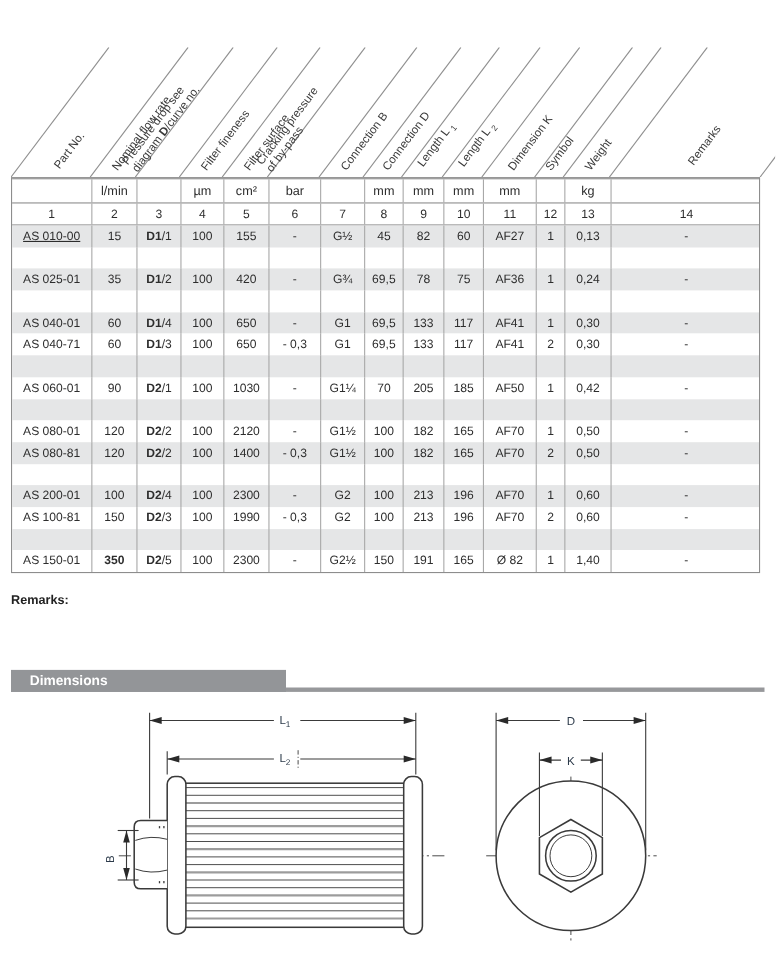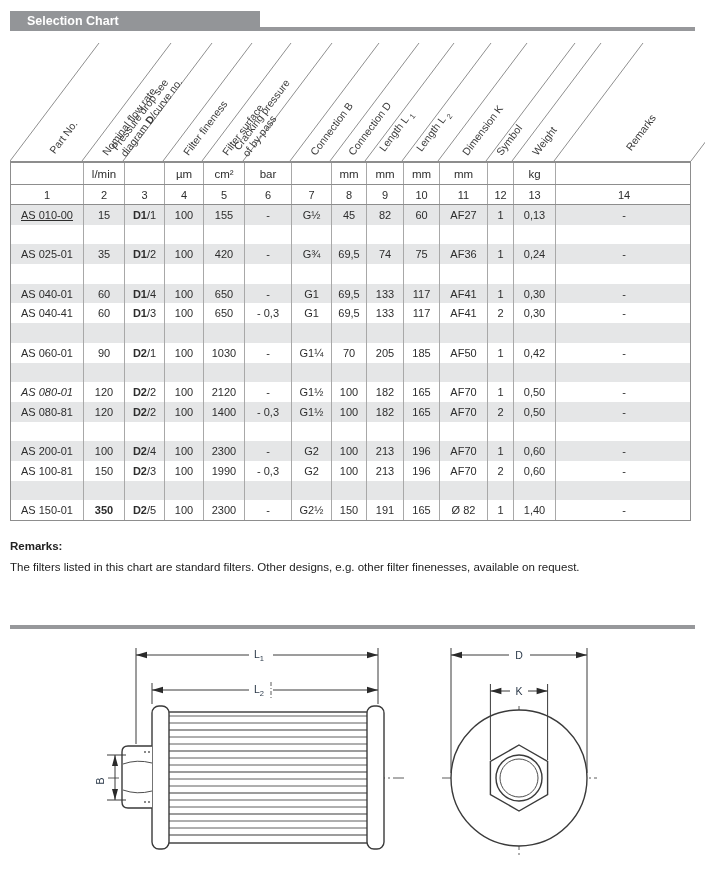--- a/index.html
+++ b/index.html
@@ -41,24 +41,20 @@
   .cl{stroke:#4a4a4a;stroke-width:0.9;stroke-dasharray:11 3 2 3;}
   .arr{fill:#2a2a2a;stroke:none;}
   .dlabel{font-family:"Liberation Sans", sans-serif;font-size:10.5px;fill:#2c3a4a;}
   .dsub{font-size:7.5px;}
 </style>
 </head>
 <body>
 
 <div class="page">
 
-  <div class="secbar" style="top:11px;">
-    <div class="underline"></div>
-    <div class="box">Selection Chart</div>
-  </div>
 
   <div class="tablewrap">
     <div class="dhead" id="dhead">
       <svg id="dheadsvg" width="695" height="118">
           <line x1="0" y1="118" x2="89" y2="0" stroke="#8f8f8f" stroke-width="1"></line>
           <line x1="72" y1="118" x2="161" y2="0" stroke="#8f8f8f" stroke-width="1"></line>
           <line x1="113" y1="118" x2="202" y2="0" stroke="#8f8f8f" stroke-width="1"></line>
           <line x1="153" y1="118" x2="242" y2="0" stroke="#8f8f8f" stroke-width="1"></line>
           <line x1="192" y1="118" x2="281" y2="0" stroke="#8f8f8f" stroke-width="1"></line>
           <line x1="233" y1="118" x2="322" y2="0" stroke="#8f8f8f" stroke-width="1"></line>
@@ -185,21 +181,21 @@
           </div>
           <div class="trow brow shaded">
             <div class="c" style="width: 72px; flex: 0 0 auto;">AS 025-01</div>
             <div class="c" style="width: 41px; flex: 0 0 auto;">35</div>
             <div class="c" style="width: 40px; flex: 0 0 auto;"><b>D1</b>/2</div>
             <div class="c" style="width: 39px; flex: 0 0 auto;">100</div>
             <div class="c" style="width: 41px; flex: 0 0 auto;">420</div>
             <div class="c" style="width: 47px; flex: 0 0 auto;">-</div>
             <div class="c" style="width: 40px; flex: 0 0 auto;">G¾</div>
             <div class="c" style="width: 35px; flex: 0 0 auto;">69,5</div>
-            <div class="c" style="width: 37px; flex: 0 0 auto;">74</div>
+            <div class="c" style="width: 37px; flex: 0 0 auto;">78</div>
             <div class="c" style="width: 36px; flex: 0 0 auto;">75</div>
             <div class="c" style="width: 48px; flex: 0 0 auto;">AF36</div>
             <div class="c" style="width: 26px; flex: 0 0 auto;">1</div>
             <div class="c" style="width: 42px; flex: 0 0 auto;">0,24</div>
             <div class="c" style="width: 137px; flex: 0 0 auto;">-</div>
           </div>
           <div class="trow brow">
             <div class="c" style="width: 72px; flex: 0 0 auto;"></div>
             <div class="c" style="width: 41px; flex: 0 0 auto;"></div>
             <div class="c" style="width: 40px; flex: 0 0 auto;"></div>
@@ -225,21 +221,21 @@
             <div class="c" style="width: 40px; flex: 0 0 auto;">G1</div>
             <div class="c" style="width: 35px; flex: 0 0 auto;">69,5</div>
             <div class="c" style="width: 37px; flex: 0 0 auto;">133</div>
             <div class="c" style="width: 36px; flex: 0 0 auto;">117</div>
             <div class="c" style="width: 48px; flex: 0 0 auto;">AF41</div>
             <div class="c" style="width: 26px; flex: 0 0 auto;">1</div>
             <div class="c" style="width: 42px; flex: 0 0 auto;">0,30</div>
             <div class="c" style="width: 137px; flex: 0 0 auto;">-</div>
           </div>
           <div class="trow brow">
-            <div class="c" style="width: 72px; flex: 0 0 auto;">AS 040-41</div>
+            <div class="c" style="width: 72px; flex: 0 0 auto;">AS 040-71</div>
             <div class="c" style="width: 41px; flex: 0 0 auto;">60</div>
             <div class="c" style="width: 40px; flex: 0 0 auto;"><b>D1</b>/3</div>
             <div class="c" style="width: 39px; flex: 0 0 auto;">100</div>
             <div class="c" style="width: 41px; flex: 0 0 auto;">650</div>
             <div class="c" style="width: 47px; flex: 0 0 auto;">- 0,3</div>
             <div class="c" style="width: 40px; flex: 0 0 auto;">G1</div>
             <div class="c" style="width: 35px; flex: 0 0 auto;">69,5</div>
             <div class="c" style="width: 37px; flex: 0 0 auto;">133</div>
             <div class="c" style="width: 36px; flex: 0 0 auto;">117</div>
             <div class="c" style="width: 48px; flex: 0 0 auto;">AF41</div>
@@ -289,21 +285,21 @@
             <div class="c" style="width: 40px; flex: 0 0 auto;"></div>
             <div class="c" style="width: 35px; flex: 0 0 auto;"></div>
             <div class="c" style="width: 37px; flex: 0 0 auto;"></div>
             <div class="c" style="width: 36px; flex: 0 0 auto;"></div>
             <div class="c" style="width: 48px; flex: 0 0 auto;"></div>
             <div class="c" style="width: 26px; flex: 0 0 auto;"></div>
             <div class="c" style="width: 42px; flex: 0 0 auto;"></div>
             <div class="c" style="width: 137px; flex: 0 0 auto;"></div>
           </div>
           <div class="trow brow">
-            <div class="c" style="width: 72px; flex: 0 0 auto; font-style: italic;">AS 080-01</div>
+            <div class="c" style="width: 72px; flex: 0 0 auto;">AS 080-01</div>
             <div class="c" style="width: 41px; flex: 0 0 auto;">120</div>
             <div class="c" style="width: 40px; flex: 0 0 auto;"><b>D2</b>/2</div>
             <div class="c" style="width: 39px; flex: 0 0 auto;">100</div>
             <div class="c" style="width: 41px; flex: 0 0 auto;">2120</div>
             <div class="c" style="width: 47px; flex: 0 0 auto;">-</div>
             <div class="c" style="width: 40px; flex: 0 0 auto;">G1½</div>
             <div class="c" style="width: 35px; flex: 0 0 auto;">100</div>
             <div class="c" style="width: 37px; flex: 0 0 auto;">182</div>
             <div class="c" style="width: 36px; flex: 0 0 auto;">165</div>
             <div class="c" style="width: 48px; flex: 0 0 auto;">AF70</div>
@@ -405,24 +401,24 @@
             <div class="c" style="width: 48px; flex: 0 0 auto;">Ø 82</div>
             <div class="c" style="width: 26px; flex: 0 0 auto;">1</div>
             <div class="c" style="width: 42px; flex: 0 0 auto;">1,40</div>
             <div class="c" style="width: 137px; flex: 0 0 auto;">-</div>
           </div>
         </div>
     </div>
   </div>
 
   <div class="remtitle">Remarks:</div>
-  <div class="remtext">The filters listed in this chart are standard filters. Other designs, e.g. other filter finenesses, available on request.</div>
 
   <div class="secbar" style="top:609px;">
     <div class="underline"></div>
+    <div class="box">Dimensions</div>
   </div>
 
   <svg class="draw" width="615" height="240" viewBox="0 0 615 240">
 
     <g>
 
       <line class="cl" x1="18" y1="138" x2="315" y2="138"></line>
 
       <rect class="part" x="78" y="72" width="200" height="131"></rect>
       <g id="pleats">

